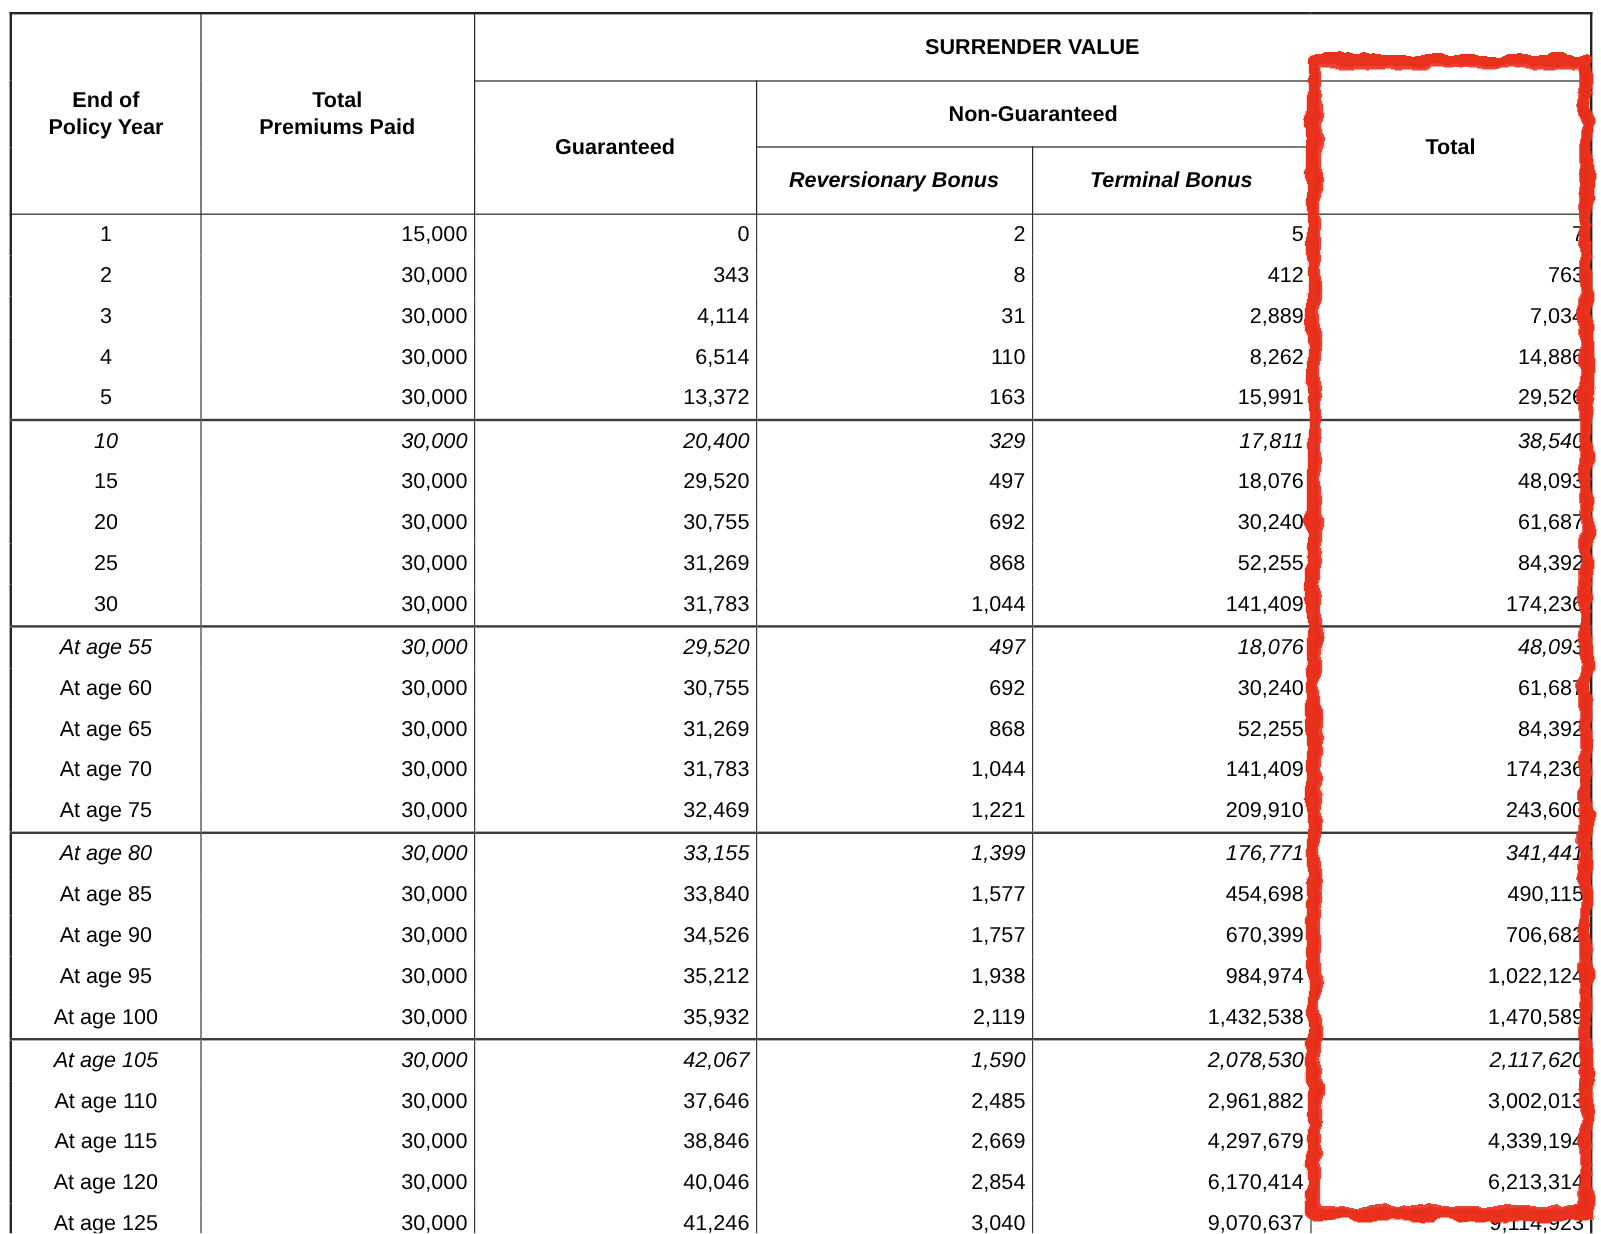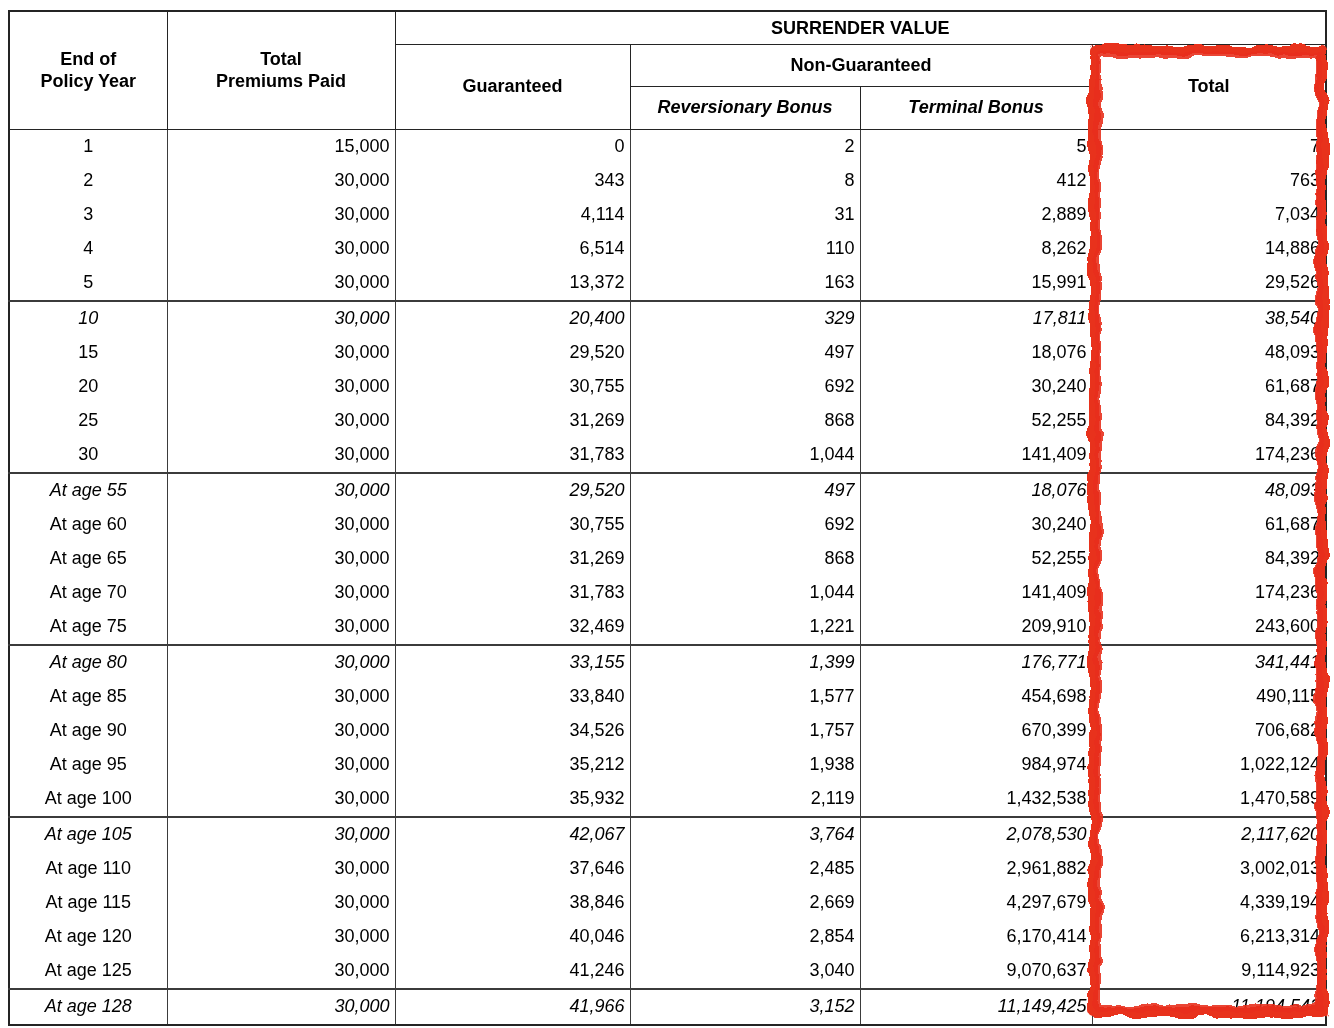--- a/index.html
+++ b/index.html
@@ -21,21 +21,21 @@
     border: 2px solid #242424;
   }
   thead th {
     font-weight: bold;
     font-size: 18px;
     color: #000;
     text-align: center;
     vertical-align: middle;
     border: 1.5px solid #242424;
     white-space: pre-line;
-    padding: 4px;
+    padding: 16px;
     line-height: 1.25;
   }
   thead tr.h1 { height: 33px; }
   thead tr.h2 { height: 42px; }
   thead tr.h3 { height: 43px; font-style: italic; }
   tbody td {
     font-size: 18px;
     color: #000;
     height: 34px;
     padding: 0 5px 0 0;
@@ -266,21 +266,21 @@
       <td>35,932</td>
       <td>2,119</td>
       <td>1,432,538</td>
       <td>1,470,589</td>
     </tr>
 
     <tr class="group-start">
       <td class="year">At age 105</td>
       <td>30,000</td>
       <td>42,067</td>
-      <td>3,764</td>
+      <td>1,590</td>
       <td>2,078,530</td>
       <td>2,117,620</td>
     </tr>
 
     <tr>
       <td class="year">At age 110</td>
       <td>30,000</td>
       <td>37,646</td>
       <td>2,485</td>
       <td>2,961,882</td>

